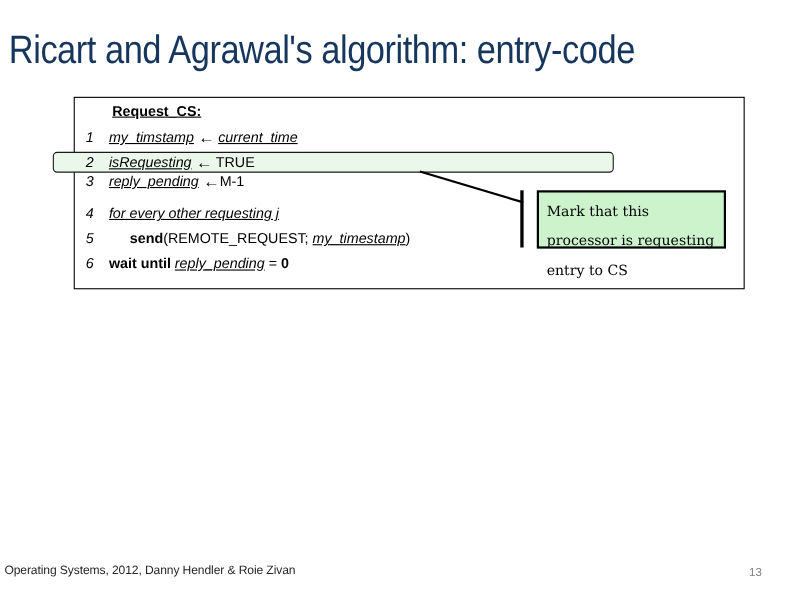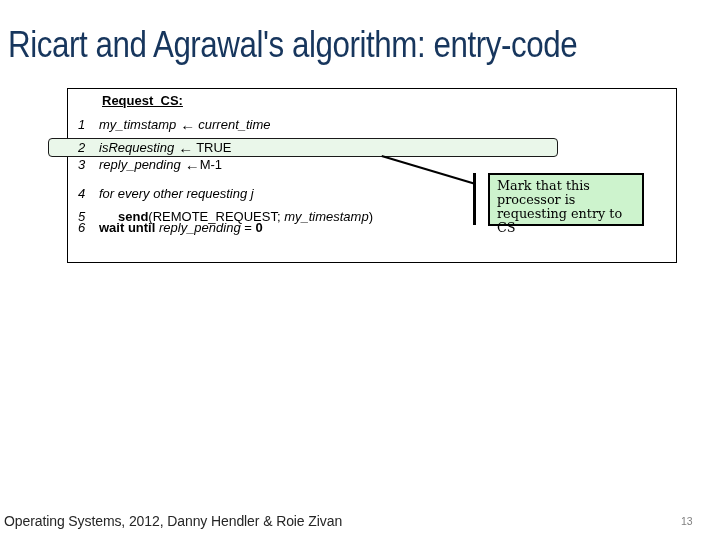--- a/index.html
+++ b/index.html
@@ -56,21 +56,21 @@
   .code-heading {
     font-weight: bold;
     text-decoration: underline;
     padding-left: 24px;
   }
   .code-row .num {
     display: inline-block;
     width: 21px;
     font-style: italic;
   }
-  .it { font-style: italic; }
+  .it { font-style: italic; text-decoration: underline; }
   .bd { font-weight: bold; }
   .arrow {
     font-weight: bold;
     font-size: 15px;
     margin: 0 3px 0 4px;
     vertical-align: -1px;
   }
   .indent { margin-left: 19px; }
 
   
@@ -84,36 +84,36 @@
   }
   .connector-bar {
     position: absolute;
     left: 473px; top: 173px;
     width: 3px; height: 52px;
     background: #000000;
   }
   .callout-box {
     position: absolute;
     left: 488px; top: 173px;
-    width: 156px; height: 53px;
+    width: 172px; height: 53px;
     background: #CDF3CD;
     border: 2px solid #000000;
     box-sizing: border-box;
     padding: 4px 7px;
     font-family: "DejaVu Serif", serif;
     font-size: 12.8px;
-    line-height: 14px;
+    line-height: 27px;
     color: #000000;
   }
 
   
   .footer-text {
     position: absolute;
     left: 4px; top: 513px;
-    font-size: 14px;
+    font-size: 11px;
     letter-spacing: -0.1px;
     color: #262626;
   }
   .page-number {
     position: absolute;
     left: 681px; top: 515px;
     font-size: 10.5px;
     color: #808080;
   }
 </style>
@@ -141,21 +141,21 @@
 </div>
 
 <div class="code-row" style="top:186px">
   <span class="num">4</span><span class="it">for every other requesting j</span>
 </div>
 
 <div class="code-row" style="top:209px">
   <span class="num">5</span><span class="bd indent">send</span><span>(REMOTE_REQUEST; </span><span class="it">my_timestamp</span><span>)</span>
 </div>
 
-<div class="code-row" style="top:220px">
+<div class="code-row" style="top:232px">
   <span class="num">6</span><span class="bd">wait until </span><span class="it">reply_pending</span><span> = </span><span class="bd">0</span>
 </div>
 
 <div class="connector-line"></div>
 <div class="connector-bar"></div>
 
 <div class="callout-box">Mark that this processor is requesting entry to CS</div>
 
 <div class="footer-text">Operating Systems, 2012, Danny Hendler &amp; Roie Zivan</div>
 <div class="page-number">13</div>

